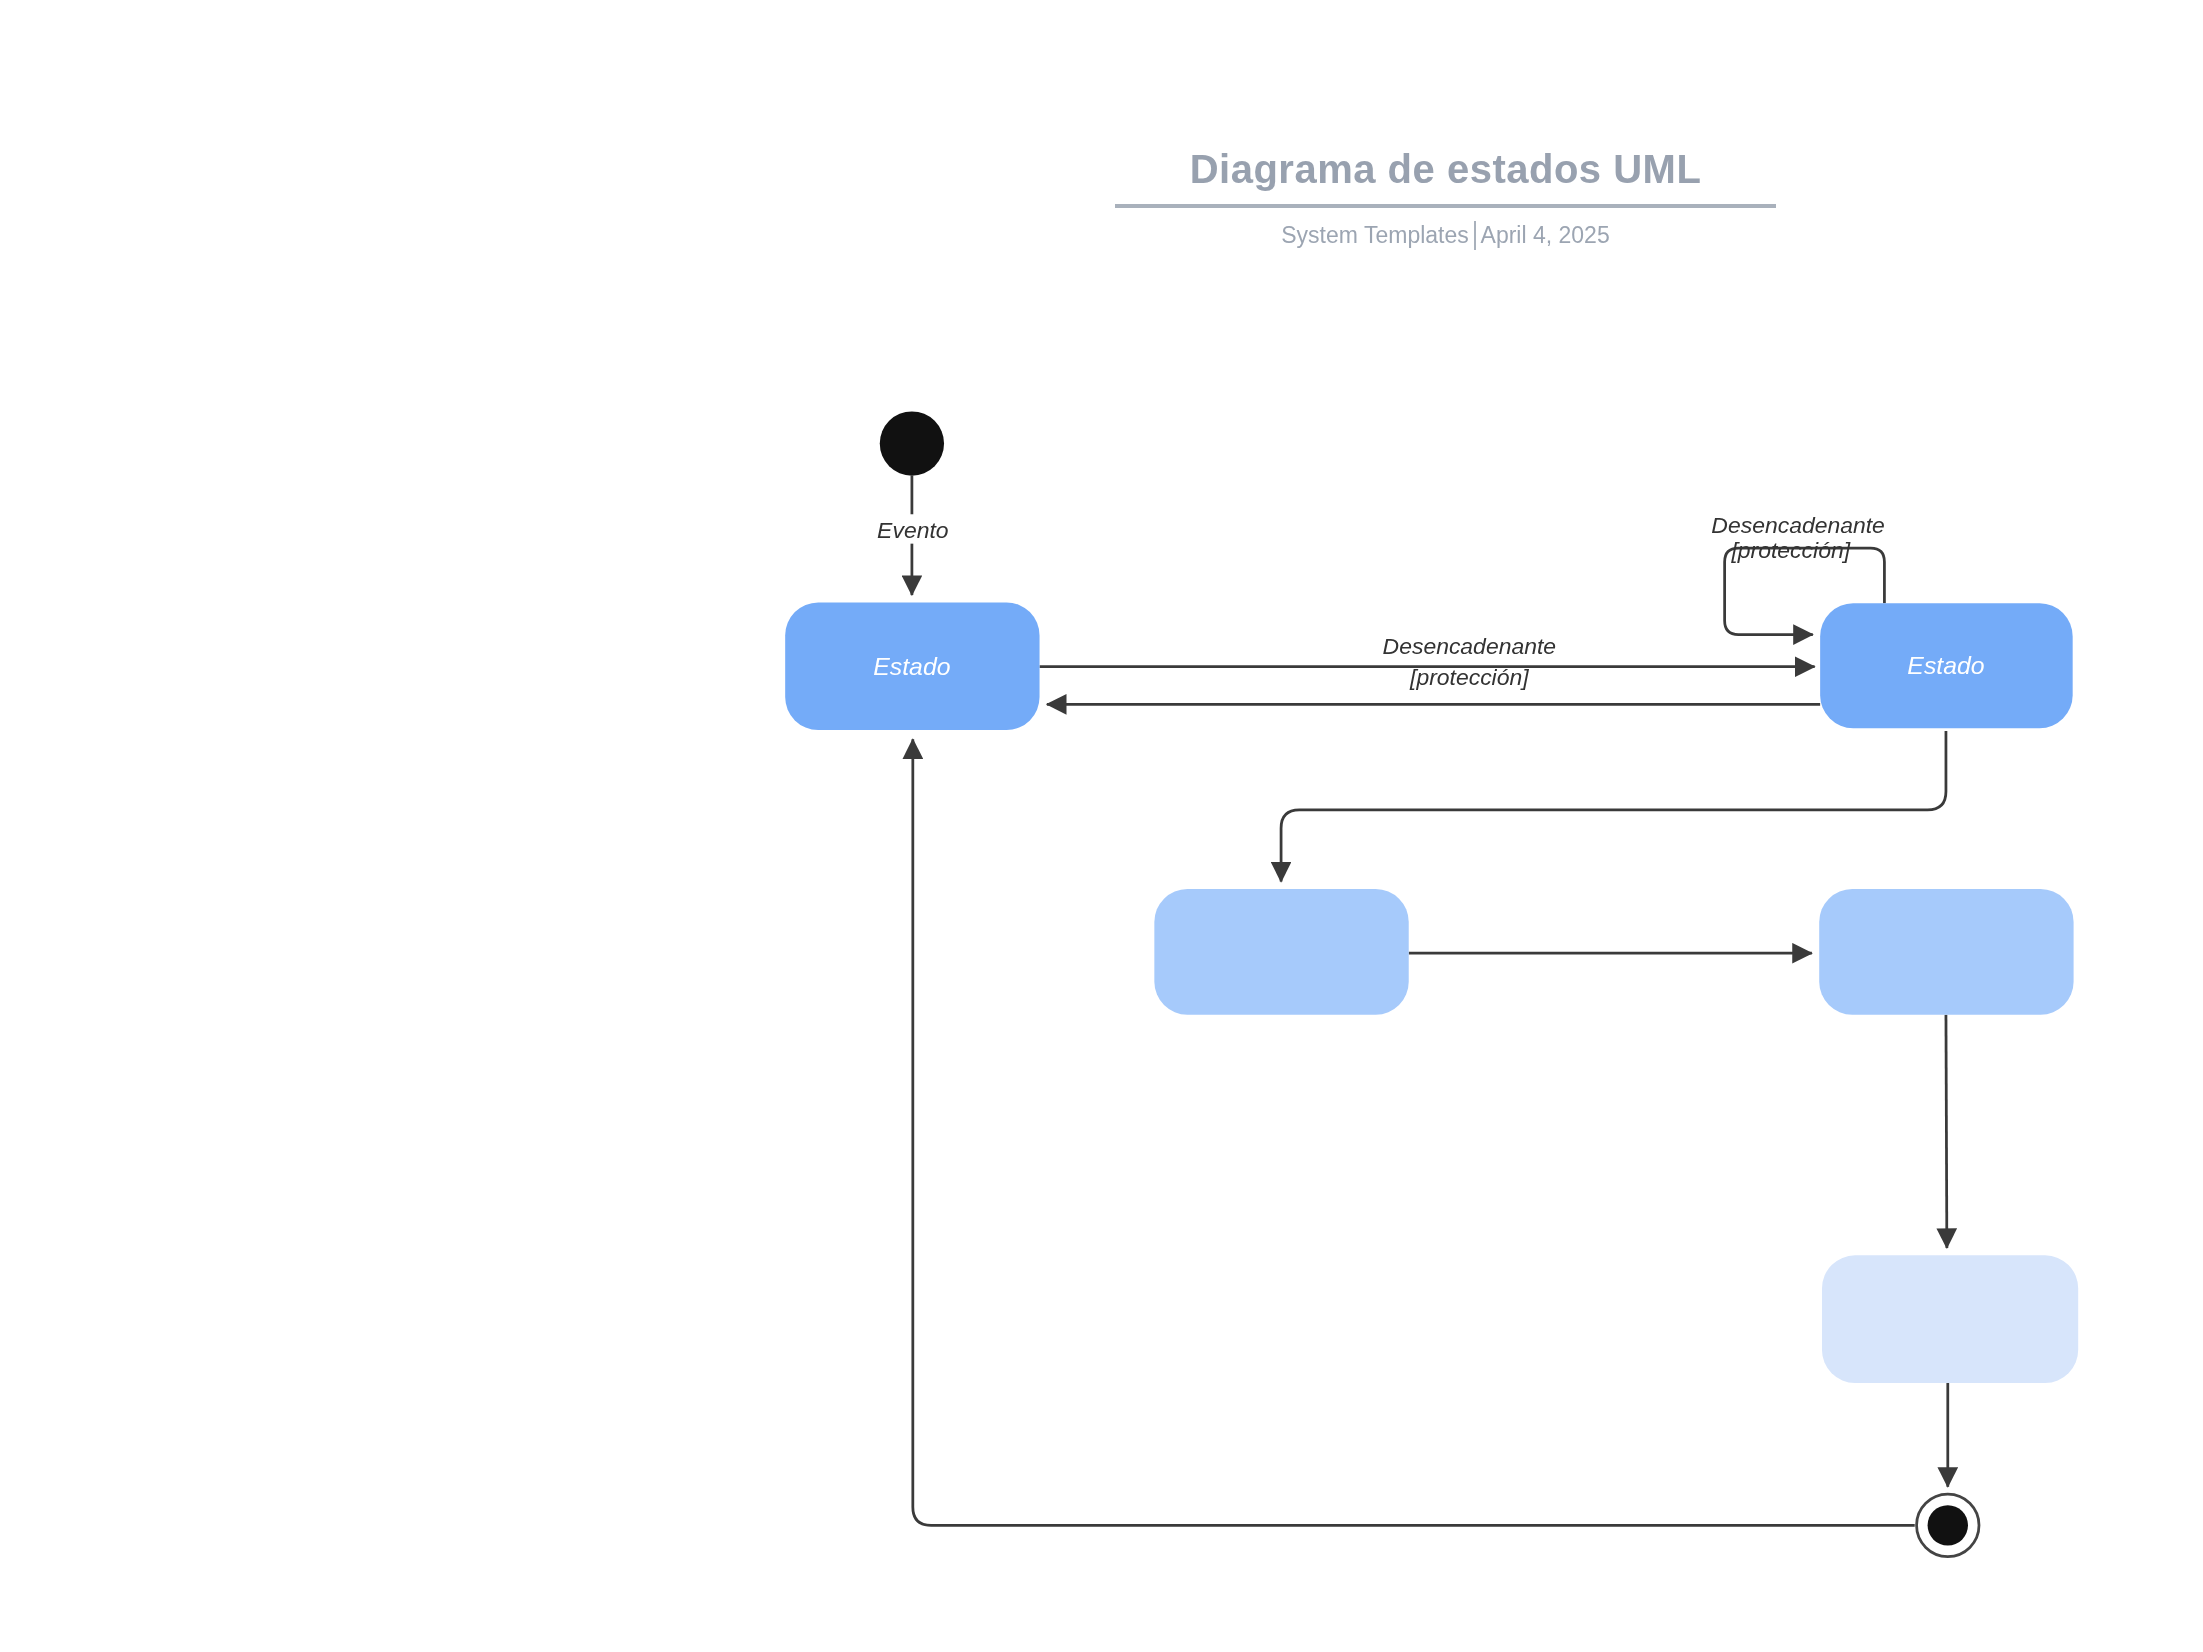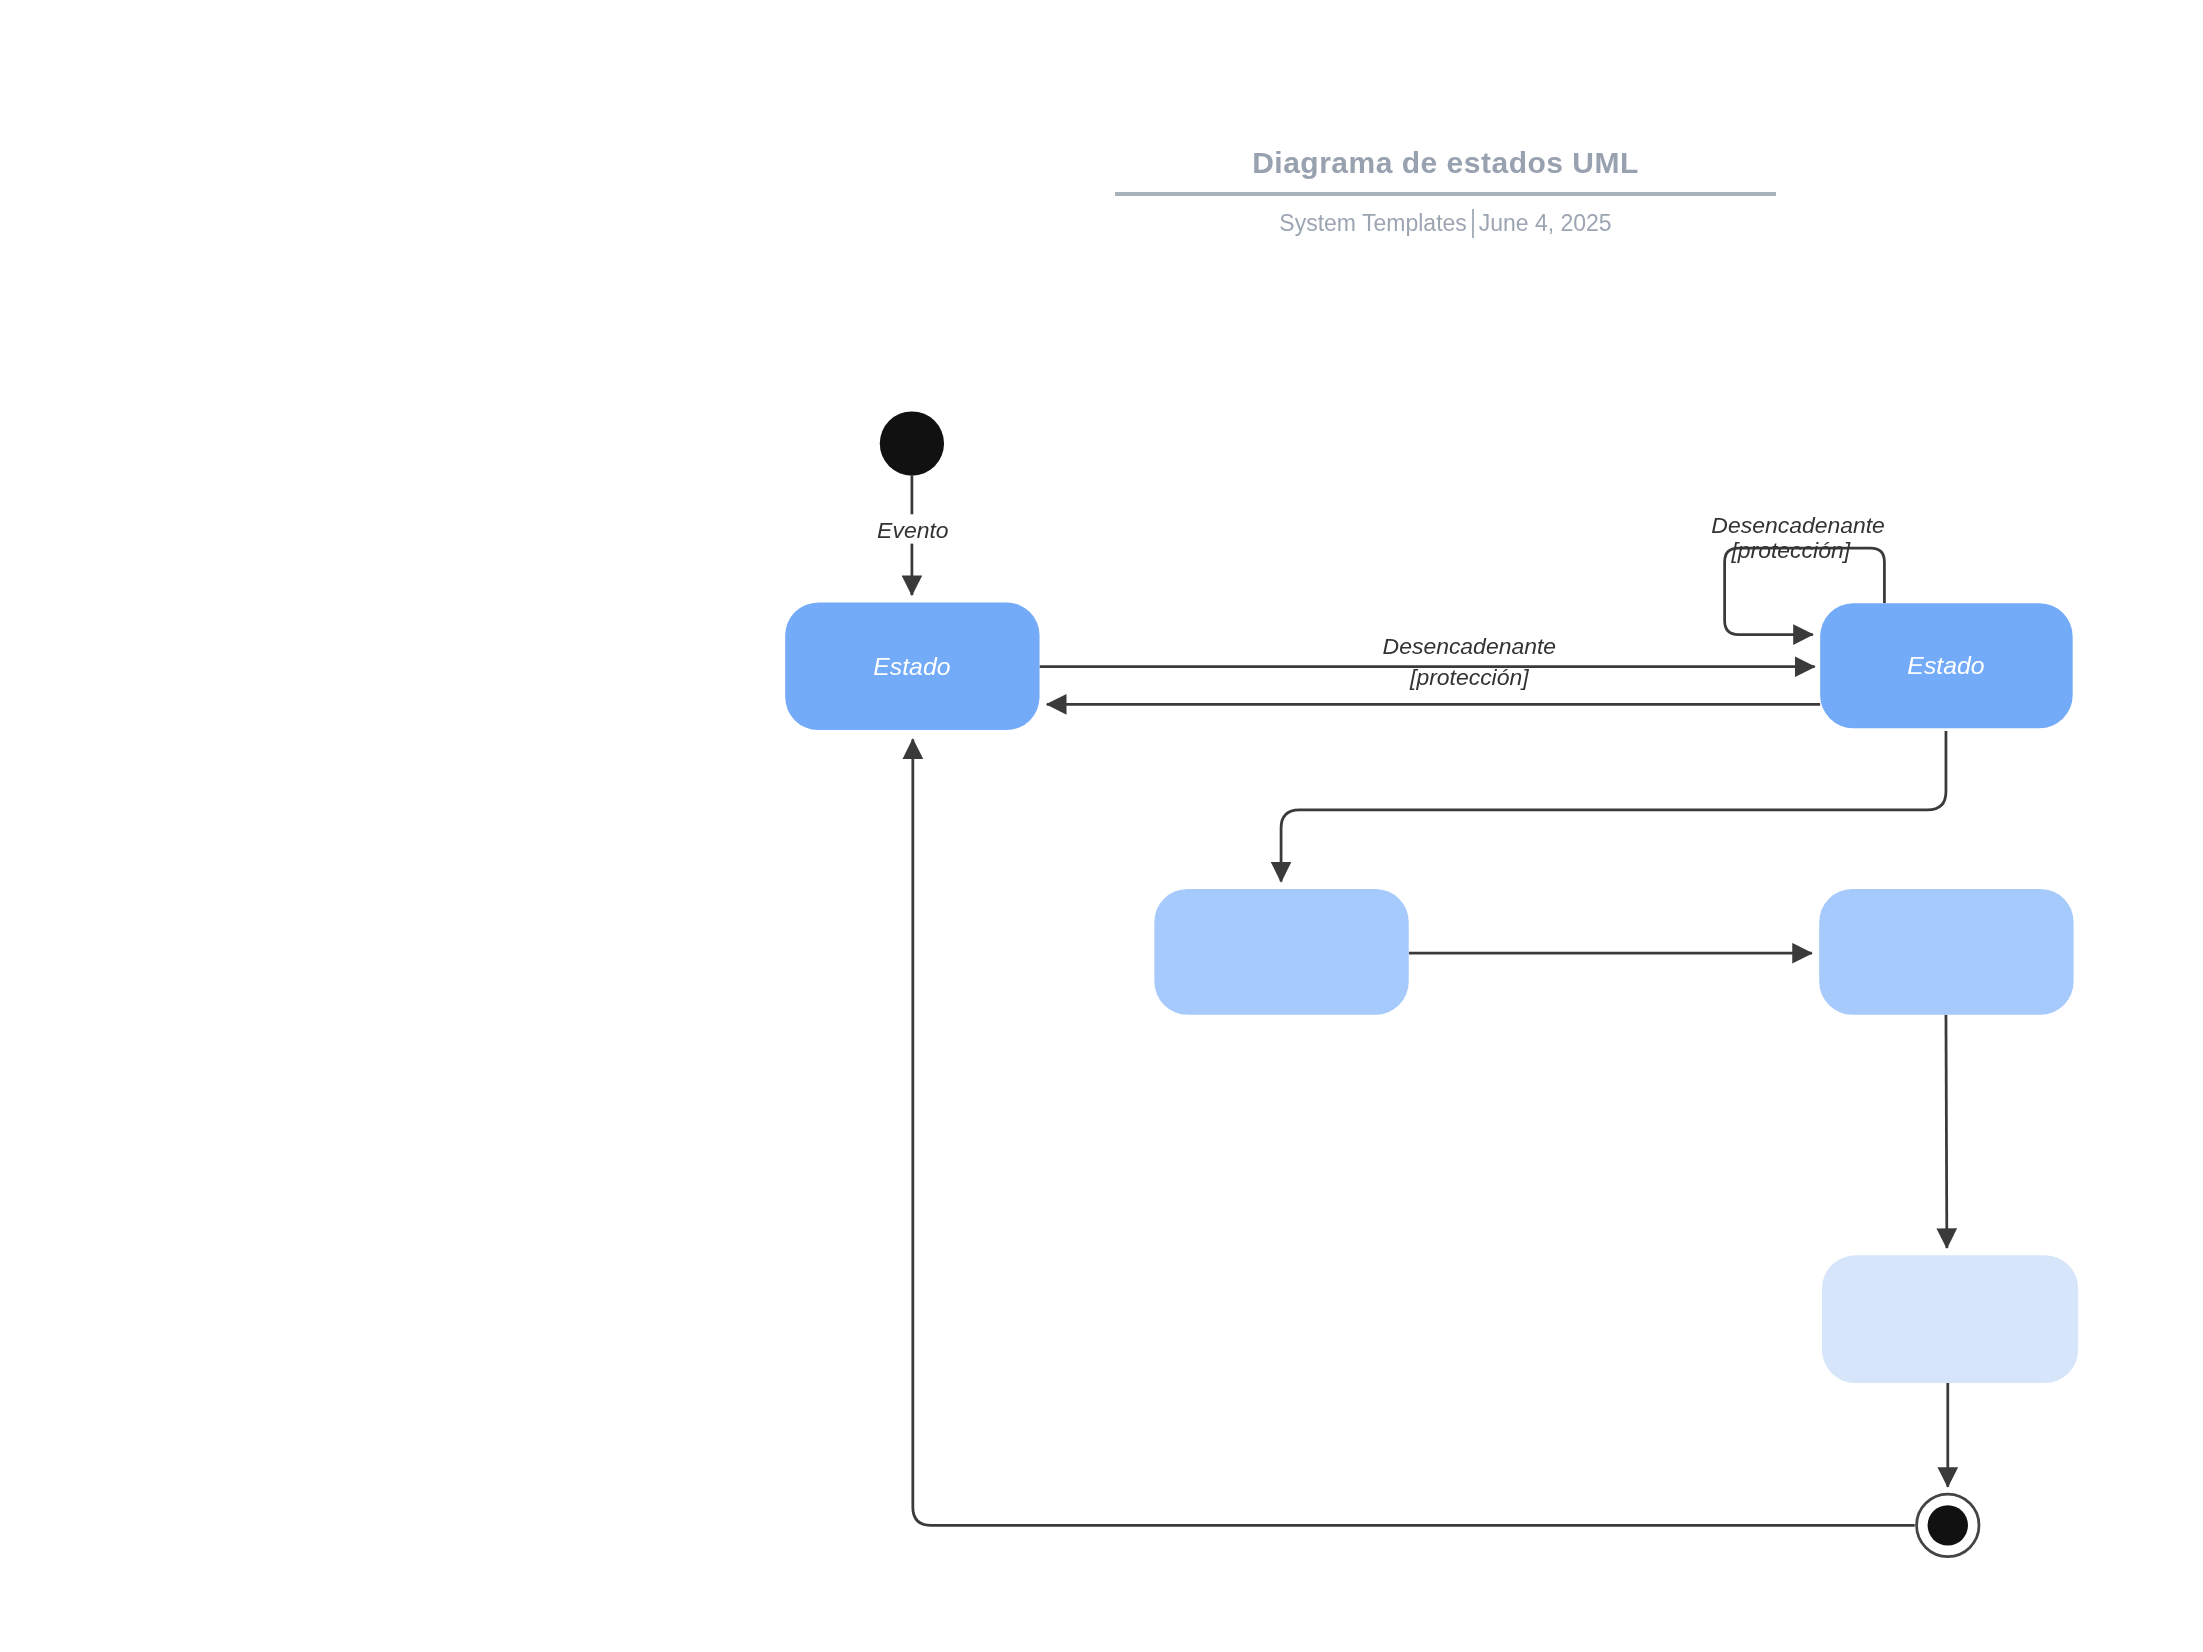--- a/index.html
+++ b/index.html
@@ -8,21 +8,21 @@
     font-family:"Liberation Sans",sans-serif;
   }
   .canvas{position:absolute;inset:0;}
 
   
   .header{
     position:absolute;left:1115px;top:145px;width:661px;
     text-align:center;
   }
   .header .title{
-    font-size:30px;font-weight:bold;color:#98A1AF;
+    font-size:40px;font-weight:bold;color:#98A1AF;
     letter-spacing:0.5px;line-height:1.2;
     padding-bottom:11px;border-bottom:4.6px solid #A9B1BC;
     margin:0;
   }
   .header .subtitle{
     margin-top:13px;font-size:23px;color:#9CA5B2;
     display:flex;align-items:center;justify-content:center;gap:5px;
   }
   .header .subtitle .sep{
     display:inline-block;width:1.8px;height:29px;background:#A9B1BC;
@@ -43,21 +43,21 @@
 </head>
 <body>
 
 <div class="canvas">
 
   <div class="header">
     <div class="title">Diagrama de estados UML</div>
     <div class="subtitle">
       <span>System Templates</span>
       <span class="sep"></span>
-      <span>June 4, 2025</span>
+      <span>April 4, 2025</span>
     </div>
   </div>
 
   <svg width="2204" height="1653" viewBox="0 0 2400 1800">
     <defs>
       <marker id="arrow" viewBox="0 0 10 10" refX="9.5" refY="5" markerWidth="9" markerHeight="7.5" orient="auto-start-reverse">
         <path d="M0,0 L10,5 L0,10 z" fill="#3A3A3A"></path>
       </marker>
     </defs>
 

